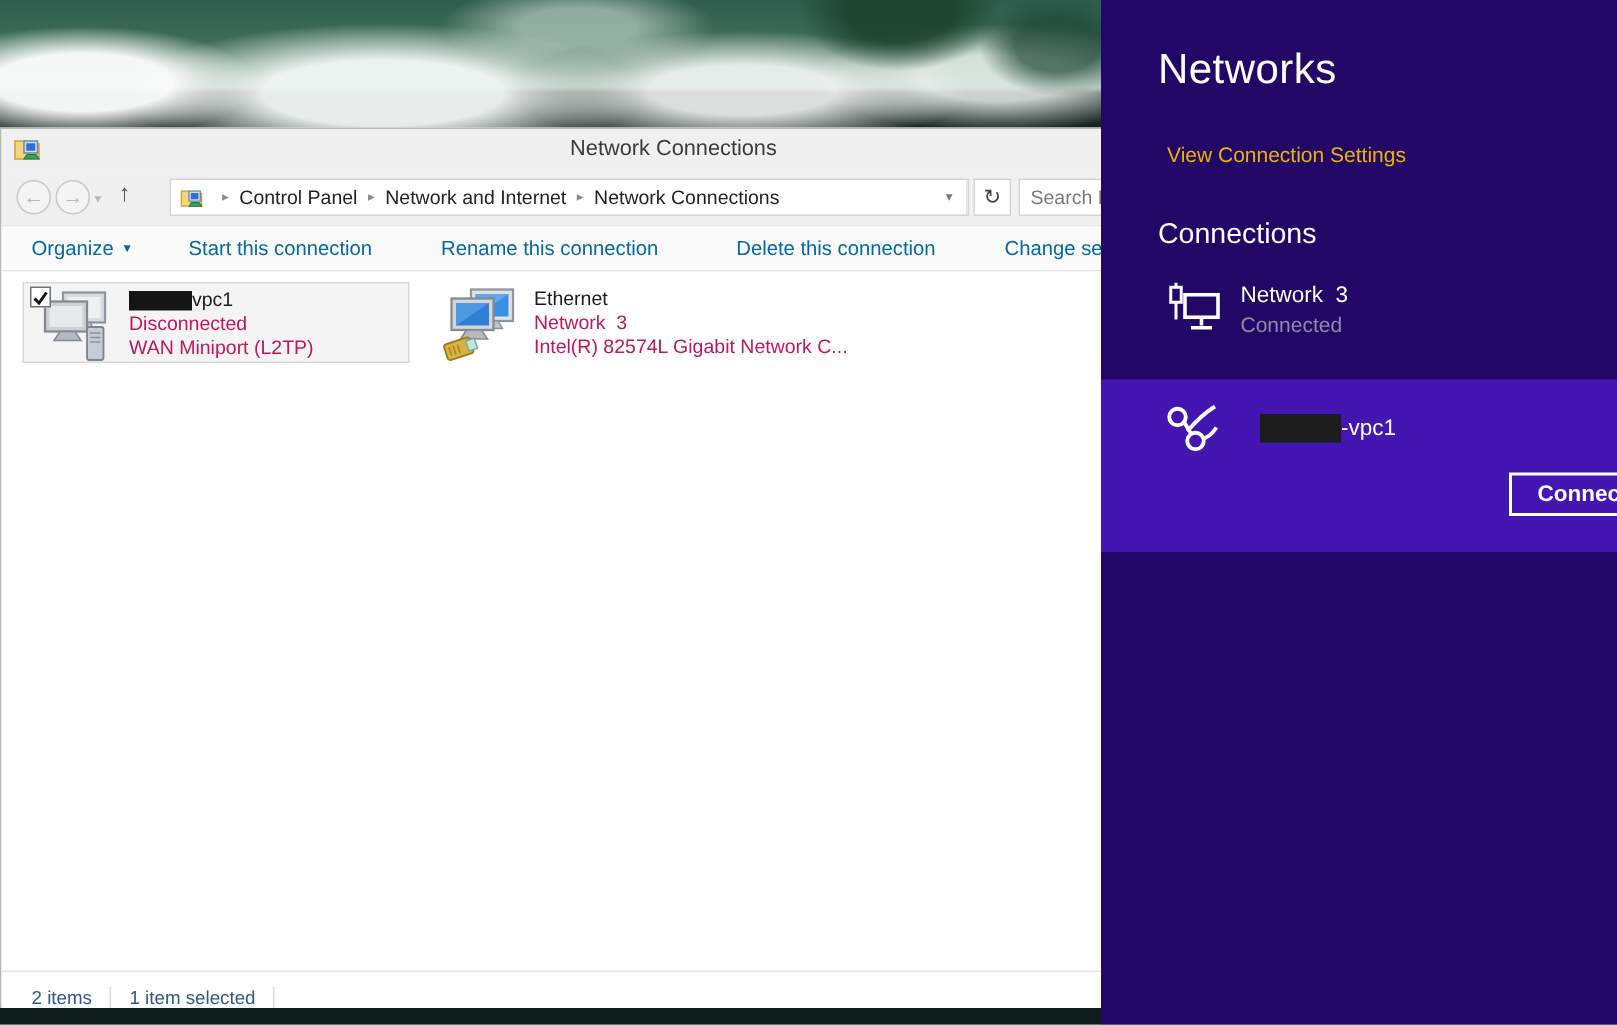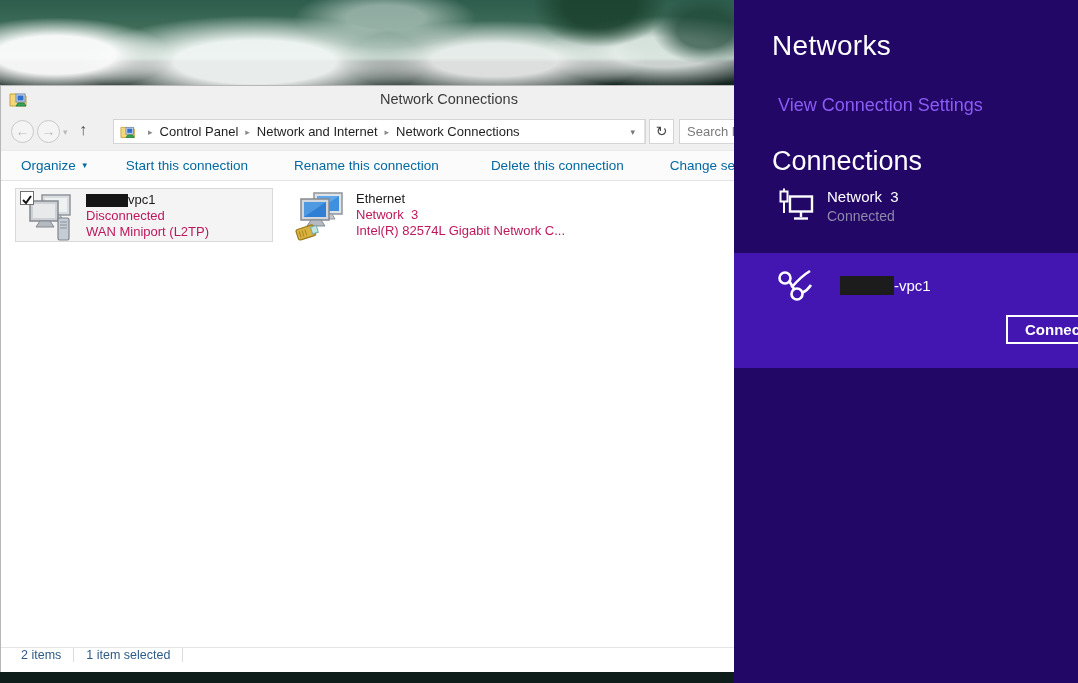--- a/index.html
+++ b/index.html
@@ -76,29 +76,29 @@
   .tile-iconwrap { position:relative; width:56px; height:48px; flex:0 0 auto; }
   .tile-check { position:absolute; left:-2px; top:-1px; width:14px; height:14px; background:#fff;
                 border:1px solid #707070; }
   .tile-text { margin-left:8px; font-size:13px; line-height:16px; color:#1b1b1b; }
   .tile-line1 { display:flex; align-items:center; white-space:pre; }
   .redact { background:#151515; display:inline-block; }
   .redact-tile { width:42px; height:13px; }
   .gray { color:#be185d; white-space:pre; }
 
   .nc-statusbar { position:relative; height:25px; background:#fff; border-top:1px solid #e5e5e5;
-                  display:flex; align-items:flex-start; font-size:12.5px; color:#2f5a84; }
+                  display:flex; align-items:flex-end; font-size:12.5px; color:#2f5a84; }
   .sb-count { margin-left:20px; }
   .sb-sep { width:1px; height:14px; background:#dcdcdc; margin:0 12px; }
 
   
   .panel { position:absolute; left:734px; top:0; width:344px; height:683px; background:#220766; color:#fff; }
   .panel-title { position:absolute; left:38px; top:30px; font-size:28px; font-weight:300; letter-spacing:.3px; }
-  .panel-link { position:absolute; left:44px; top:95px; font-size:18px; color:#8b5cf6; cursor:default; }
-  .panel-section { position:absolute; left:38px; top:146px; font-size:27px; font-weight:300; }
+  .panel-link { position:absolute; left:44px; top:95px; font-size:14px; color:#eab308; cursor:default; }
+  .panel-section { position:absolute; left:38px; top:146px; font-size:19px; font-weight:300; }
   .conn-row { position:absolute; left:44px; top:188px; display:flex; align-items:flex-start; }
   .conn-text { margin-left:12px; }
   .conn-name { font-size:15px; white-space:pre; }
   .conn-status { font-size:14px; color:#8f89ac; margin-top:3px; }
   .vpn-row { position:absolute; left:0; top:253px; width:408px; height:115px; background:#4315b1; }
   .vpn-inner { position:absolute; left:42px; top:14px; display:flex; align-items:center; }
   .vpn-label { margin-left:22px; display:flex; align-items:center; font-size:15px; white-space:pre; }
   .redact-vpn { width:54px; height:19px; background:#1c1c1c; }
   .connect-btn { position:absolute; right:38px; top:62px; padding:4px 17px; border:2px solid #fff;
                  background:transparent; color:#fff; font-size:15px; font-weight:600;

